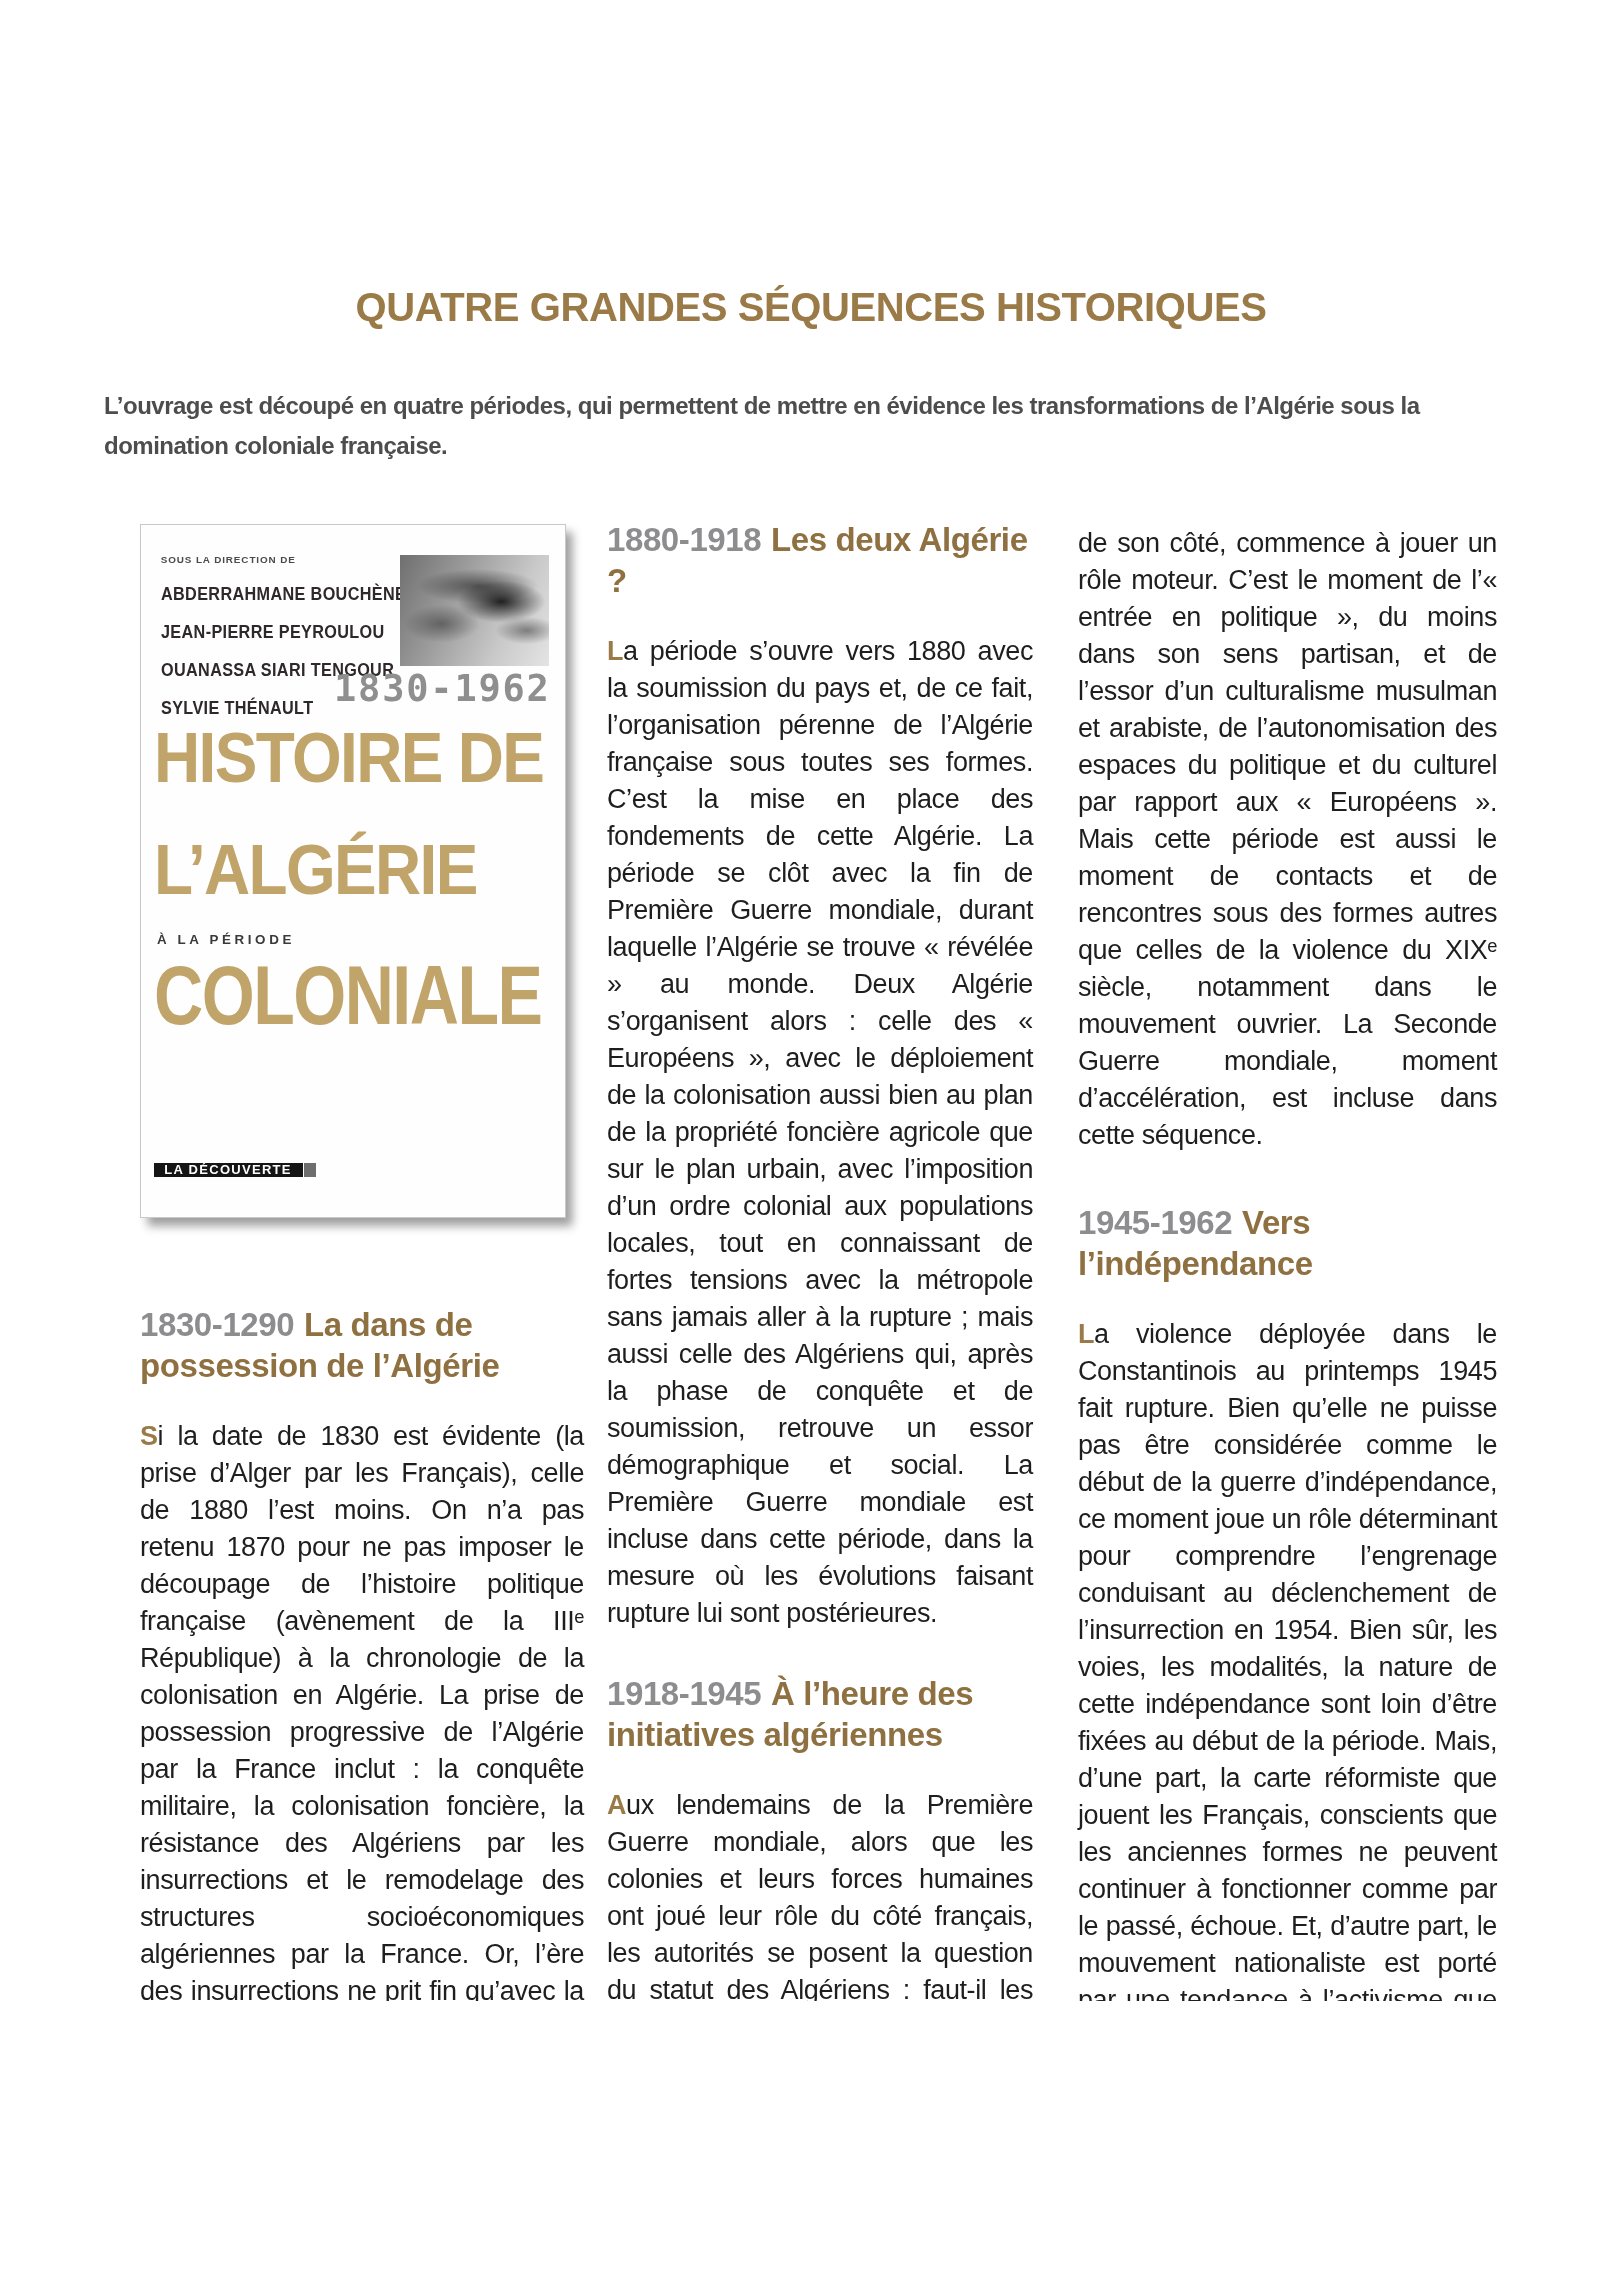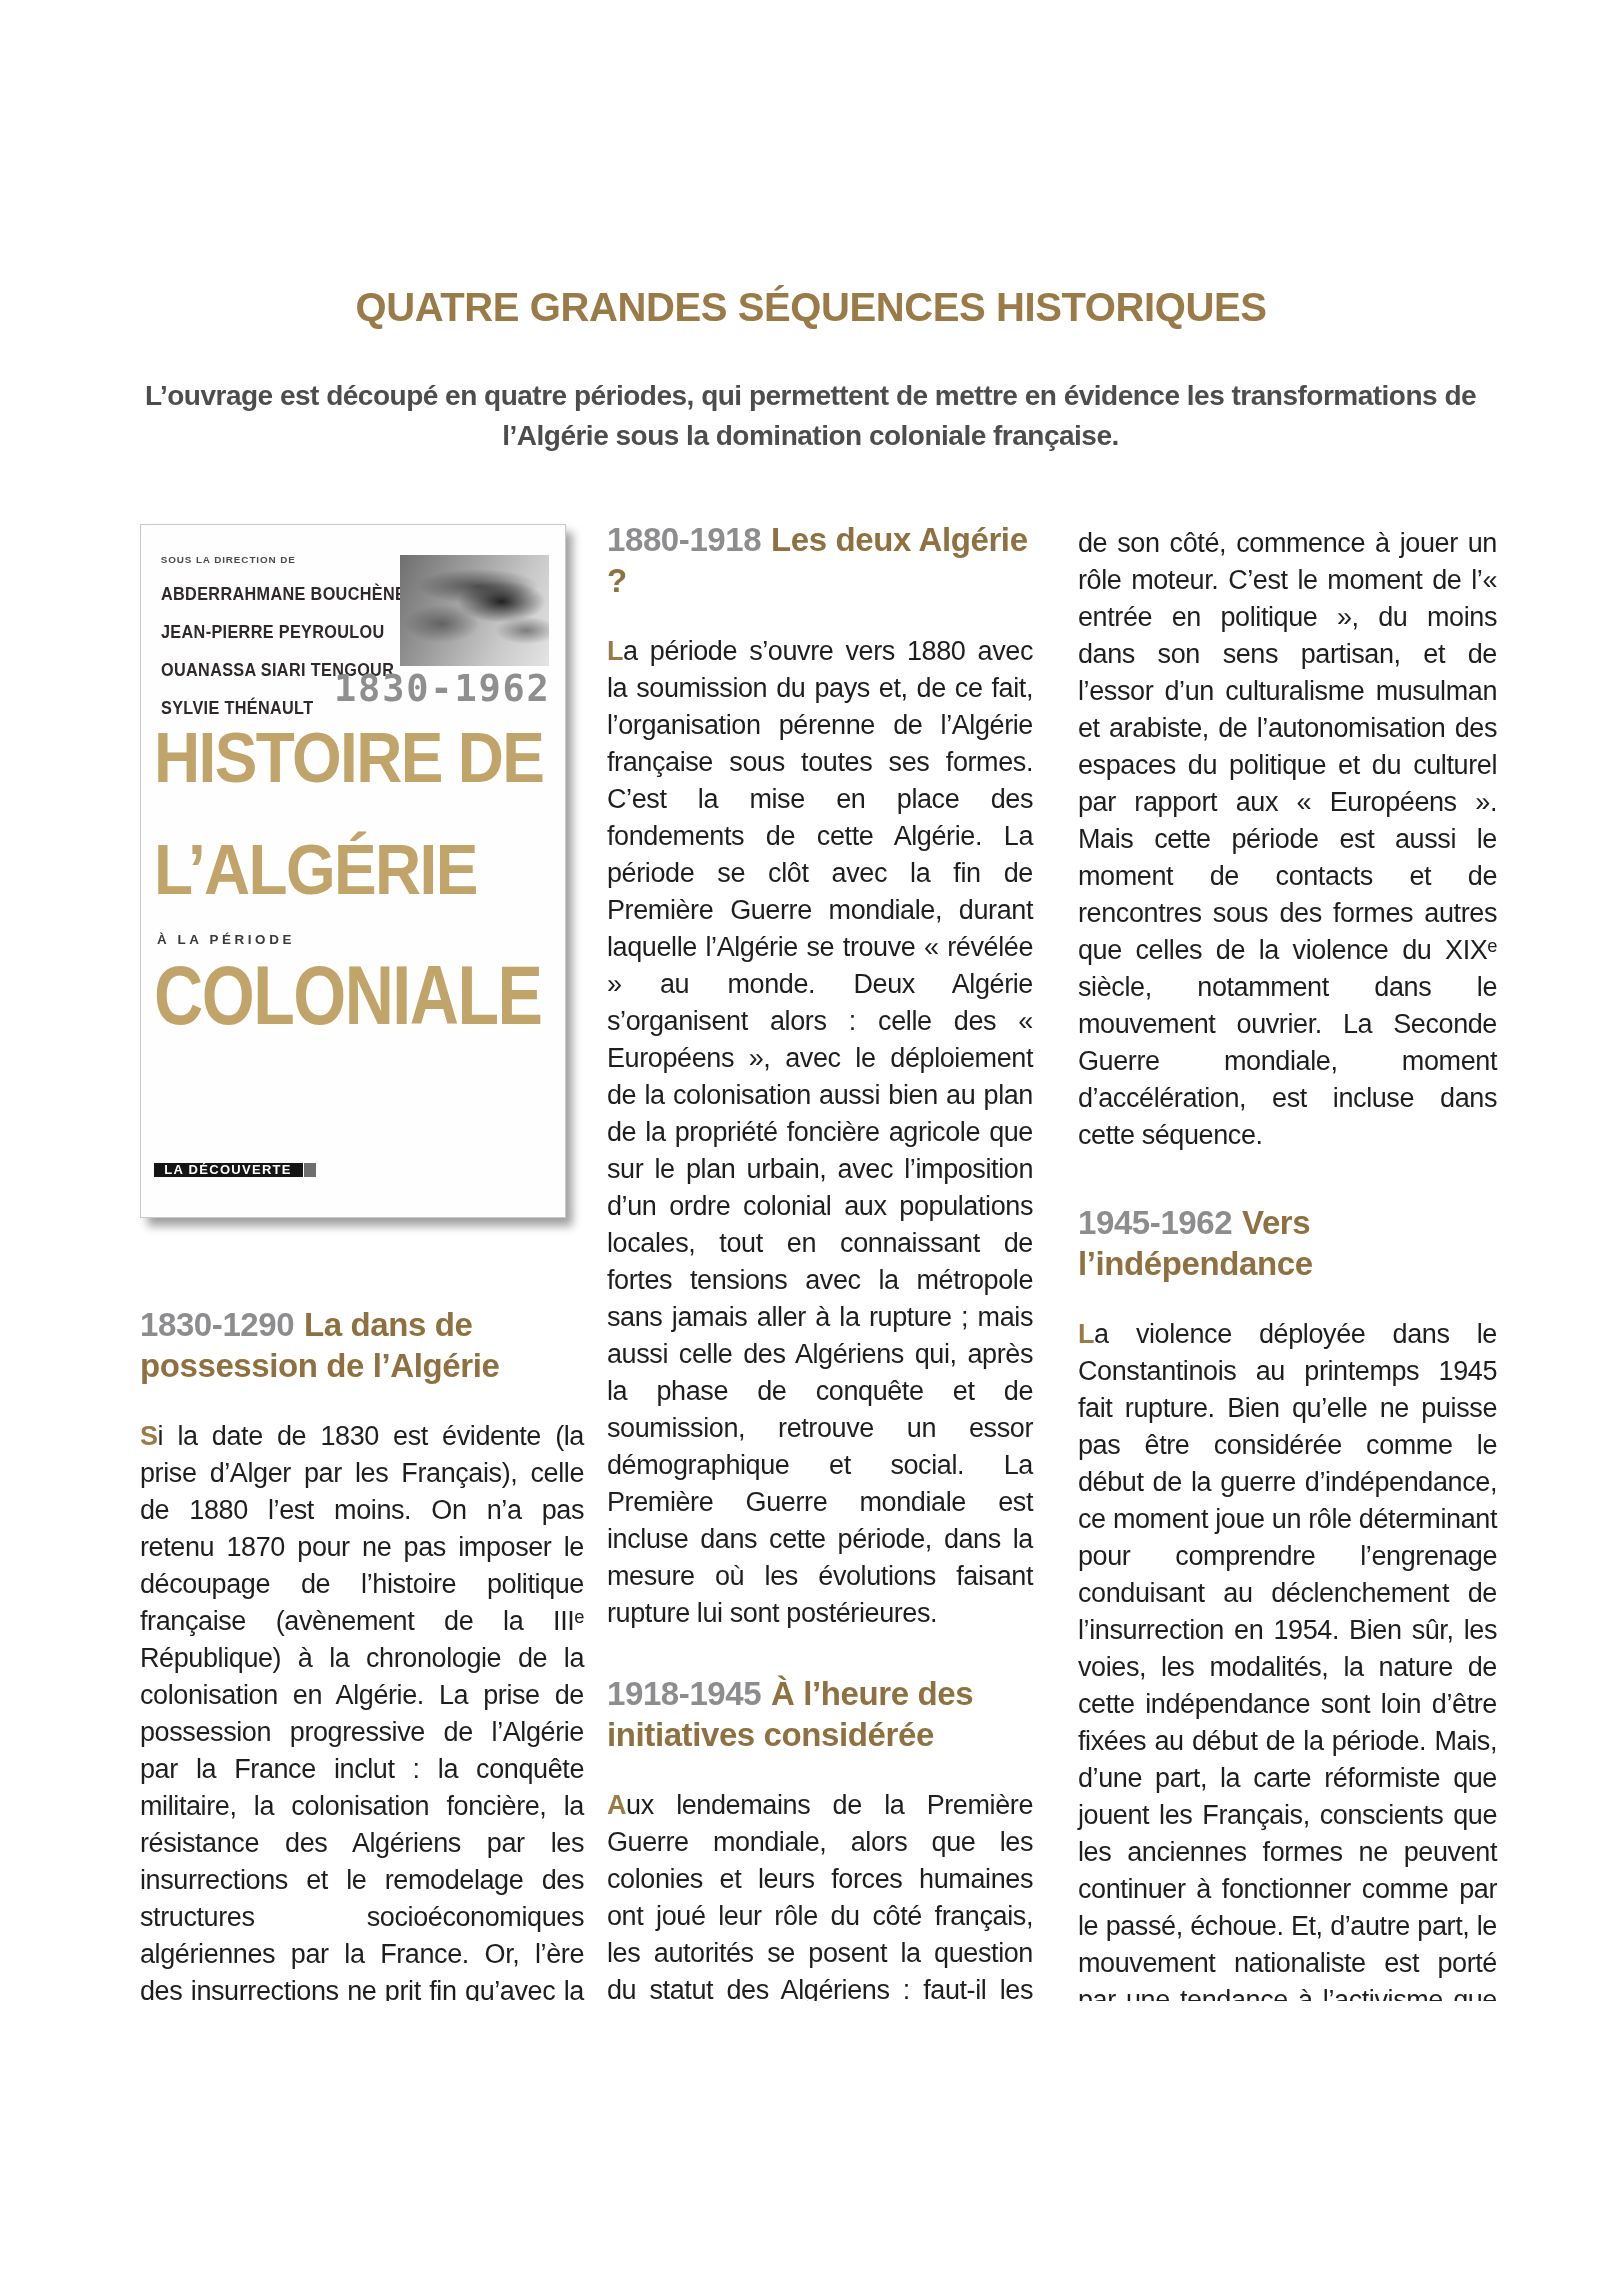--- a/index.html
+++ b/index.html
@@ -6,22 +6,22 @@
   .page{
     position:relative; width:1622px; height:2001px; background:#ffffff;
     font-family:"Liberation Sans","DejaVu Sans",sans-serif; overflow:hidden;
   }
   .page-title{
     position:absolute; top:285px; left:0; width:1622px; margin:0;
     text-align:center; font-size:40px; font-weight:bold; color:#9a7a47;
     letter-spacing:-0.4px;
   }
   .page-subtitle{
-    position:absolute; top:376px; left:94px; width:1433px; margin:0;
-    text-align:center; font-size:28px; font-weight:bold; color:#4d4d4d;
+    position:absolute; top:376px; left:94px; width:1433px; margin:10px;
+    text-align:left; font-size:24px; font-weight:bold; color:#4d4d4d;
     line-height:40px; letter-spacing:-0.5px;
   }
   .col{position:absolute; top:519px;}
   .col1{left:140px; width:444px; top:524px;}
   .col2{left:607px; width:426px;}
   .col3{left:1078px; width:419px;}
 
   
   .cover{
     position:relative; width:424px; height:692px; background:#fefefe;
@@ -131,21 +131,21 @@
     </div>
 
     <h3 class="sec"><span class="dates">1830-1290</span><span class="ht">La dans de possession de l’Algérie</span></h3>
     <p class="body"><span class="dc">S</span><span>i la date de 1830 est évidente (la prise d’Alger par les Français), celle de 1880 l’est moins. On n’a pas retenu 1870 pour ne pas imposer le découpage de l’histoire politique française (avènement de la IIIᵉ République) à la chronologie de la colonisation en Algérie. La prise de possession progressive de l’Algérie par la France inclut : la conquête militaire, la colonisation foncière, la résistance des Algériens par les insurrections et le remodelage des structures socioéconomiques algériennes par la France. Or, l’ère des insurrections ne prit fin qu’avec la soumission définitive des Ouled Sidi Cheikh en 1883.</span></p>
   </div>
 
   <div class="col col2">
     <h3 class="sec"><span class="dates">1880-1918</span><span class="ht">Les deux Algérie ?</span></h3>
     <p class="body"><span class="dc">L</span><span>a période s’ouvre vers 1880 avec la soumission du pays et, de ce fait, l’organisation pérenne de l’Algérie française sous toutes ses formes. C’est la mise en place des fondements de cette Algérie. La période se clôt avec la fin de Première Guerre mondiale, durant laquelle l’Algérie se trouve « révélée » au monde. Deux Algérie s’organisent alors : celle des « Européens », avec le déploiement de la colonisation aussi bien au plan de la propriété foncière agricole que sur le plan urbain, avec l’imposition d’un ordre colonial aux populations locales, tout en connaissant de fortes tensions avec la métropole sans jamais aller à la rupture ; mais aussi celle des Algériens qui, après la phase de conquête et de soumission, retrouve un essor démographique et social. La Première Guerre mondiale est incluse dans cette période, dans la mesure où les évolutions faisant rupture lui sont postérieures.</span></p>
 
-    <h3 class="sec sec-follow"><span class="dates">1918-1945</span><span class="ht">À l’heure des initiatives considérée</span></h3>
+    <h3 class="sec sec-follow"><span class="dates">1918-1945</span><span class="ht">À l’heure des initiatives algériennes</span></h3>
     <p class="body"><span class="dc">A</span><span>ux lendemains de la Première Guerre mondiale, alors que les colonies et leurs forces humaines ont joué leur rôle du côté français, les autorités se posent la question du statut des Algériens : faut-il les assimiler à la cité française ou bien les laisser à ses portes, dans l’indigénat ? L’« Algérie algérienne »,</span></p>
   </div>
 
   <div class="col col3">
     <p class="body cont"><span>de son côté, commence à jouer un rôle moteur. C’est le moment de l’« entrée en politique », du moins dans son sens partisan, et de l’essor d’un culturalisme musulman et arabiste, de l’autonomisation des espaces du politique et du culturel par rapport aux « Européens ». Mais cette période est aussi le moment de contacts et de rencontres sous des formes autres que celles de la violence du XIXᵉ siècle, notamment dans le mouvement ouvrier. La Seconde Guerre mondiale, moment d’accélération, est incluse dans cette séquence.</span></p>
 
     <h3 class="sec"><span class="dates">1945-1962</span><span class="ht">Vers l’indépendance</span></h3>
     <p class="body"><span class="dc">L</span><span>a violence déployée dans le Constantinois au printemps 1945 fait rupture. Bien qu’elle ne puisse pas être considérée comme le début de la guerre d’indépendance, ce moment joue un rôle déterminant pour comprendre l’engrenage conduisant au déclenchement de l’insurrection en 1954. Bien sûr, les voies, les modalités, la nature de cette indépendance sont loin d’être fixées au début de la période. Mais, d’une part, la carte réformiste que jouent les Français, conscients que les anciennes formes ne peuvent continuer à fonctionner comme par le passé, échoue. Et, d’autre part, le mouvement nationaliste est porté par une tendance à l’activisme que la guerre de libération révèle dans sa forme aboutie.</span></p>
   </div>
 

